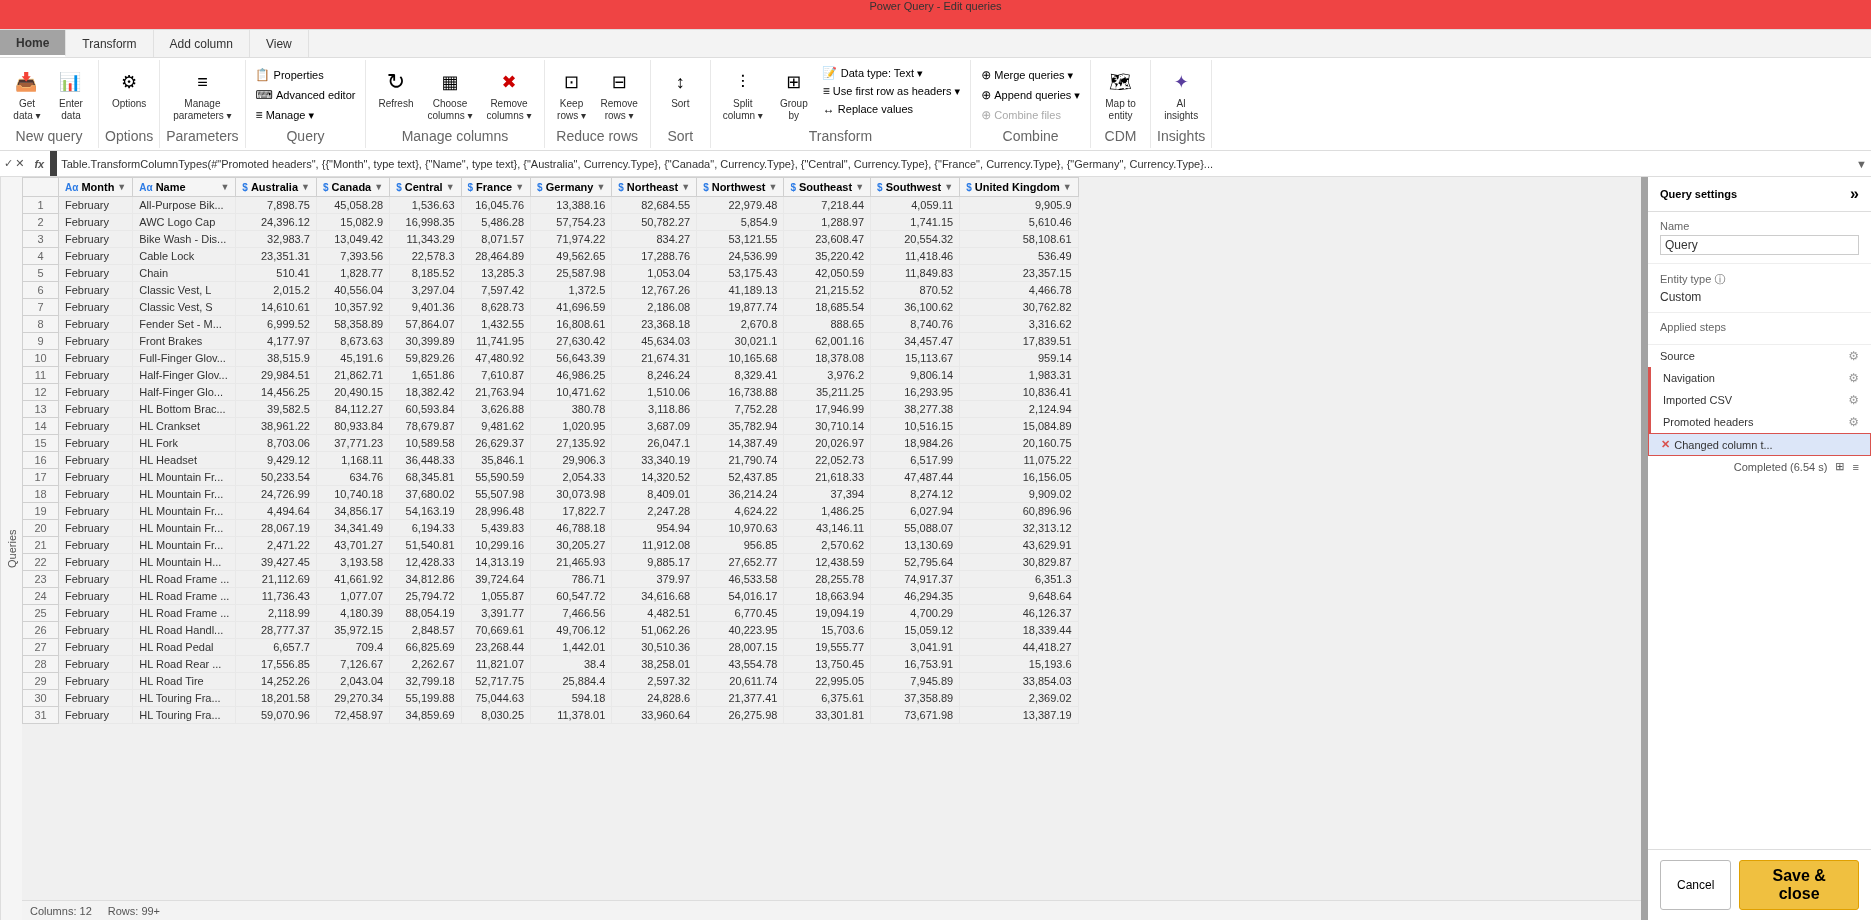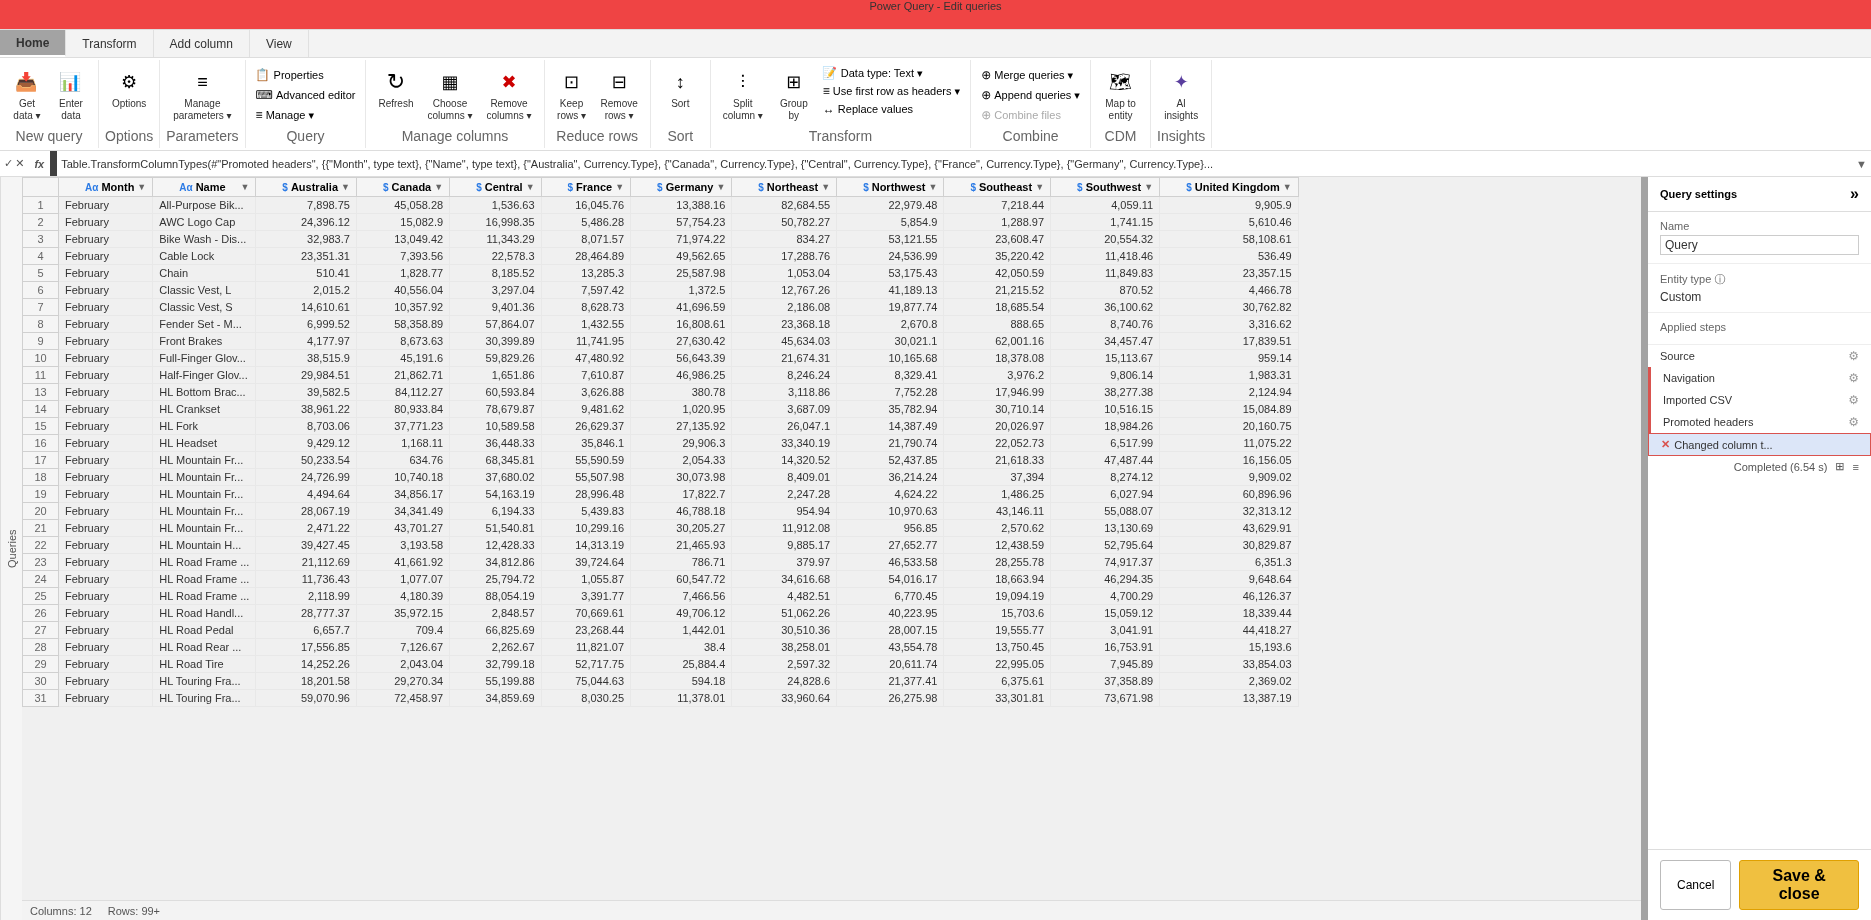--- a/index.html
+++ b/index.html
@@ -199,21 +199,21 @@
       font-size: 11px;
       position: sticky;
       top: 0;
       z-index: 2;
     }
     th .col-header {
       display: flex;
       align-items: center;
       gap: 3px;
     }
-    th .col-icon { color: #2c7be5; font-size: 10px; margin-left: 20px; }
+    th .col-icon { color: #2c7be5; font-size: 10px; }
     th .col-dropdown { color: #666; font-size: 9px; margin-left: auto; }
     td {
       border: 1px solid #e8e8e8;
       padding: 2px 6px;
       white-space: nowrap;
       text-align: right;
       color: #333;
       font-size: 11px;
     }
     td.text-cell { text-align: left; }
@@ -773,20 +773,35 @@
               <td>1,651.86</td>
               <td>7,610.87</td>
               <td>46,986.25</td>
               <td>8,246.24</td>
               <td>8,329.41</td>
               <td>3,976.2</td>
               <td>9,806.14</td>
               <td>1,983.31</td>
             </tr>
             <tr>
+              <td class="row-num">12</td>
+              <td class="text-cell">February</td>
+              <td class="text-cell">Half-Finger Glo...</td>
+              <td>14,456.25</td>
+              <td>20,490.15</td>
+              <td>18,382.42</td>
+              <td>21,763.94</td>
+              <td>10,471.62</td>
+              <td>1,510.06</td>
+              <td>16,738.88</td>
+              <td>35,211.25</td>
+              <td>16,293.95</td>
+              <td>10,836.41</td>
+            </tr>
+            <tr>
               <td class="row-num">13</td>
               <td class="text-cell">February</td>
               <td class="text-cell">HL Bottom Brac...</td>
               <td>39,582.5</td>
               <td>84,112.27</td>
               <td>60,593.84</td>
               <td>3,626.88</td>
               <td>380.78</td>
               <td>3,118.86</td>
               <td>7,752.28</td>

